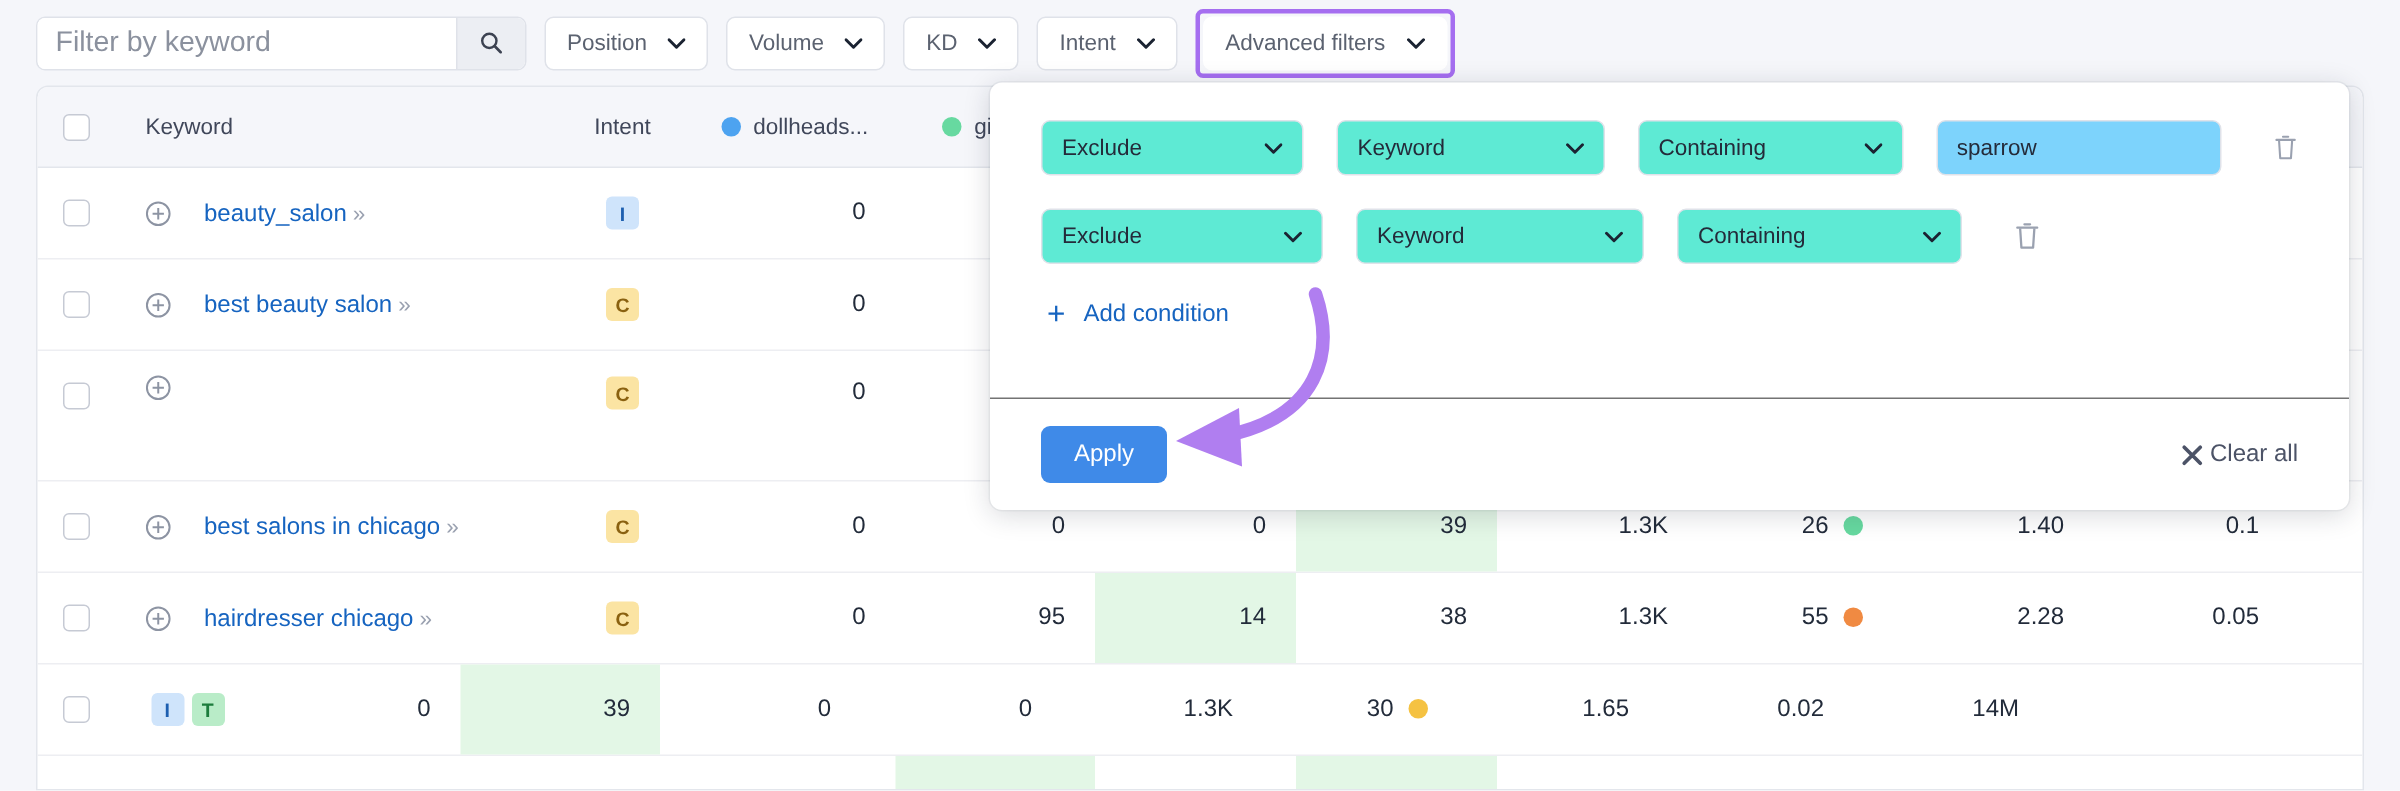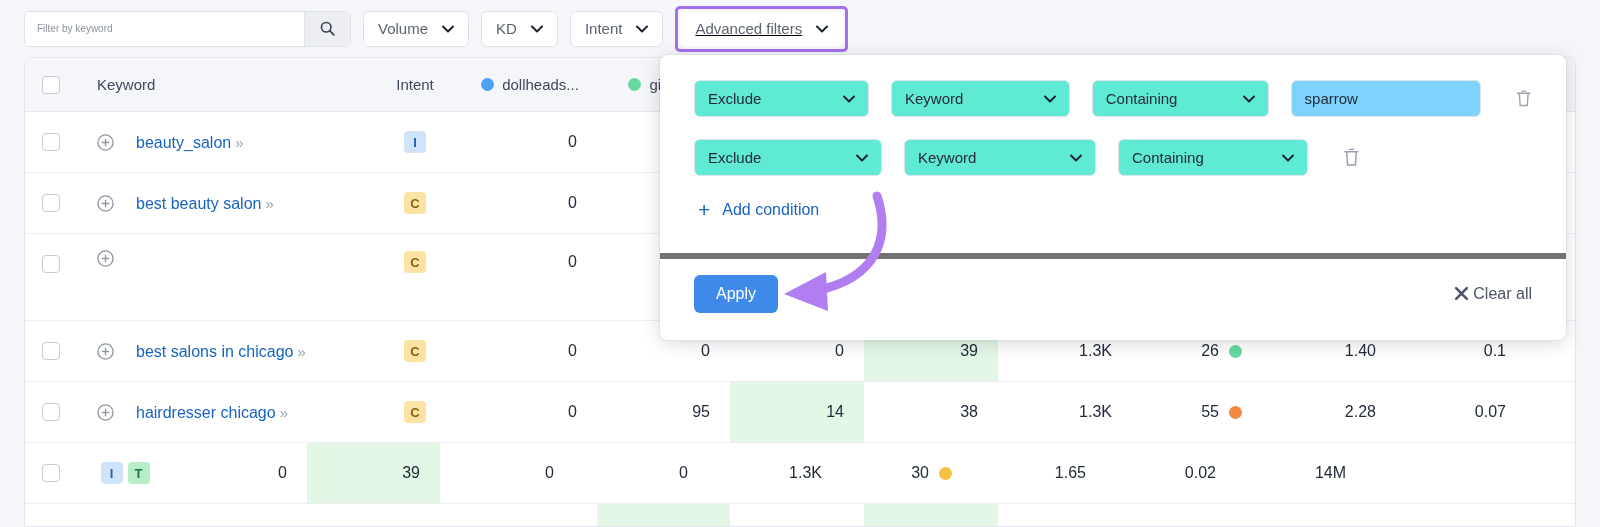--- a/index.html
+++ b/index.html
@@ -19,41 +19,41 @@
     padding-left: 24px;
   }
   .search-wrap {
     display: flex; align-items: stretch;
     width: 327px; height: 36px;
     border: 1px solid #dfe2e9; border-radius: 6px;
     background: #fff; overflow: hidden;
   }
   .search-input {
     flex: 1; border: none; outline: none;
-    padding: 0 12px; font-size: 10px; color: #5b6270;
+    padding: 0 12px; font-size: 19px; color: #5b6270;
     font-family: "Liberation Sans", sans-serif; background: #fff;
   }
   .search-input::placeholder { color: #8b919e; }
   .search-btn {
     width: 46px; background: #eceef3; border: none; border-left: 1px solid #dfe2e9;
     display: flex; align-items: center; justify-content: center; cursor: pointer;
   }
   .search-btn svg { width: 17px; height: 17px; }
 
   .pill {
     height: 36px; padding: 0 14px;
     border: 1px solid #dfe2e9; border-radius: 6px; background: #fff;
     display: flex; align-items: center; gap: 14px;
     font-size: 15px; color: #5b6270; cursor: pointer; white-space: nowrap;
   }
   .pill .chev { width: 12px; height: 8px; flex: none; }
 
   .adv-wrap {
     border: 3px solid #a56ef0; border-radius: 5px;
-    padding: 2px; display: flex; align-items: center; text-decoration: underline;
+    padding: 2px; display: flex; align-items: center;
   }
   .adv-wrap .pill { border-color: #fff; }
 
   
   .table {
     position: absolute; left: 24px; top: 57px; width: 1552px; height: 470px;
     background: #fff; border: 1px solid #e3e6ec;
     border-radius: 8px 8px 0 0; overflow: hidden;
   }
   .thead {
@@ -133,22 +133,22 @@
   }
   .trash { width: 19px; height: 21px; cursor: pointer; margin-left: 12px; }
 
   .addcond {
     display: flex; align-items: center; gap: 12px;
     padding: 12px 0 0 38px; color: #1664c0; font-size: 16px; cursor: pointer;
   }
   .addcond .plus { font-size: 21px; line-height: 1; color: #1664c0; }
 
   .panel-foot {
-    position: absolute; left: 0; bottom: 12px; width: 100%; height: 75px;
-    border-top: 6px solid #737373;
+    position: absolute; left: 0; bottom: 0; width: 100%; height: 75px;
+    border-top: 1px solid #737373;
     display: flex; align-items: center; justify-content: space-between;
     padding: 0 34px;
   }
   .apply-btn {
     background: #3f8ae8; color: #fff; border: none; border-radius: 6px;
     height: 38px; padding: 0 22px; font-size: 16px; cursor: pointer;
     font-family: "Liberation Sans", sans-serif;
   }
   .clear-all {
     display: flex; align-items: center; gap: 4px;
@@ -167,20 +167,26 @@
     <div class="search-wrap">
       <input class="search-input" value="" placeholder="Filter by keyword" style="">
       <button class="search-btn">
         <svg viewBox="0 0 20 20">
           <circle cx="8.5" cy="8.5" r="5.6" fill="none" stroke="#3c4251" stroke-width="1.9"></circle>
           <line x1="12.6" y1="12.6" x2="17.4" y2="17.4" stroke="#3c4251" stroke-width="2.1" stroke-linecap="round"></line>
         </svg>
       </button>
     </div>
 
+    <div class="pill">
+      <span>Position</span>
+      <svg class="chev" viewBox="0 0 12 8">
+        <path d="M1 1.5 L6 6.5 L11 1.5" fill="none" stroke="#1b2332" stroke-width="2" stroke-linecap="round" stroke-linejoin="round"></path>
+      </svg>
+    </div>
     <div class="pill">
       <span>Volume</span>
       <svg class="chev" viewBox="0 0 12 8">
         <path d="M1 1.5 L6 6.5 L11 1.5" fill="none" stroke="#1b2332" stroke-width="2" stroke-linecap="round" stroke-linejoin="round"></path>
       </svg>
     </div>
     <div class="pill">
       <span>KD</span>
       <svg class="chev" viewBox="0 0 12 8">
         <path d="M1 1.5 L6 6.5 L11 1.5" fill="none" stroke="#1b2332" stroke-width="2" stroke-linecap="round" stroke-linejoin="round"></path>
@@ -328,21 +334,21 @@
       </div>
       <div class="c-num w134 pr20">0</div>
       <div class="c-num w133 pr20">95</div>
       <div class="c-num w134 pr20 green-cell" style="height:100%;display:flex;align-items:center;justify-content:flex-end">14</div>
       <div class="c-num w134 pr20">38</div>
       <div class="c-num w134 pr20">1.3K</div>
       <div class="c-num w130 pr20">
         <span>55</span><span class="kd-dot" style="background:#f08a42"></span>
       </div>
       <div class="c-num w134 pr20">2.28</div>
-      <div class="c-num w130 pr20">0.07</div>
+      <div class="c-num w130 pr20">0.05</div>
       <div class="c-num w130 pr20">723M</div>
     </div>
 
     <div class="row">
       <div class="c-check">
           <div class="chk"></div>
         </div>
       <div class="c-intent">
         <span class="badge badge-I">I</span>
         <span class="badge badge-T">T</span>

